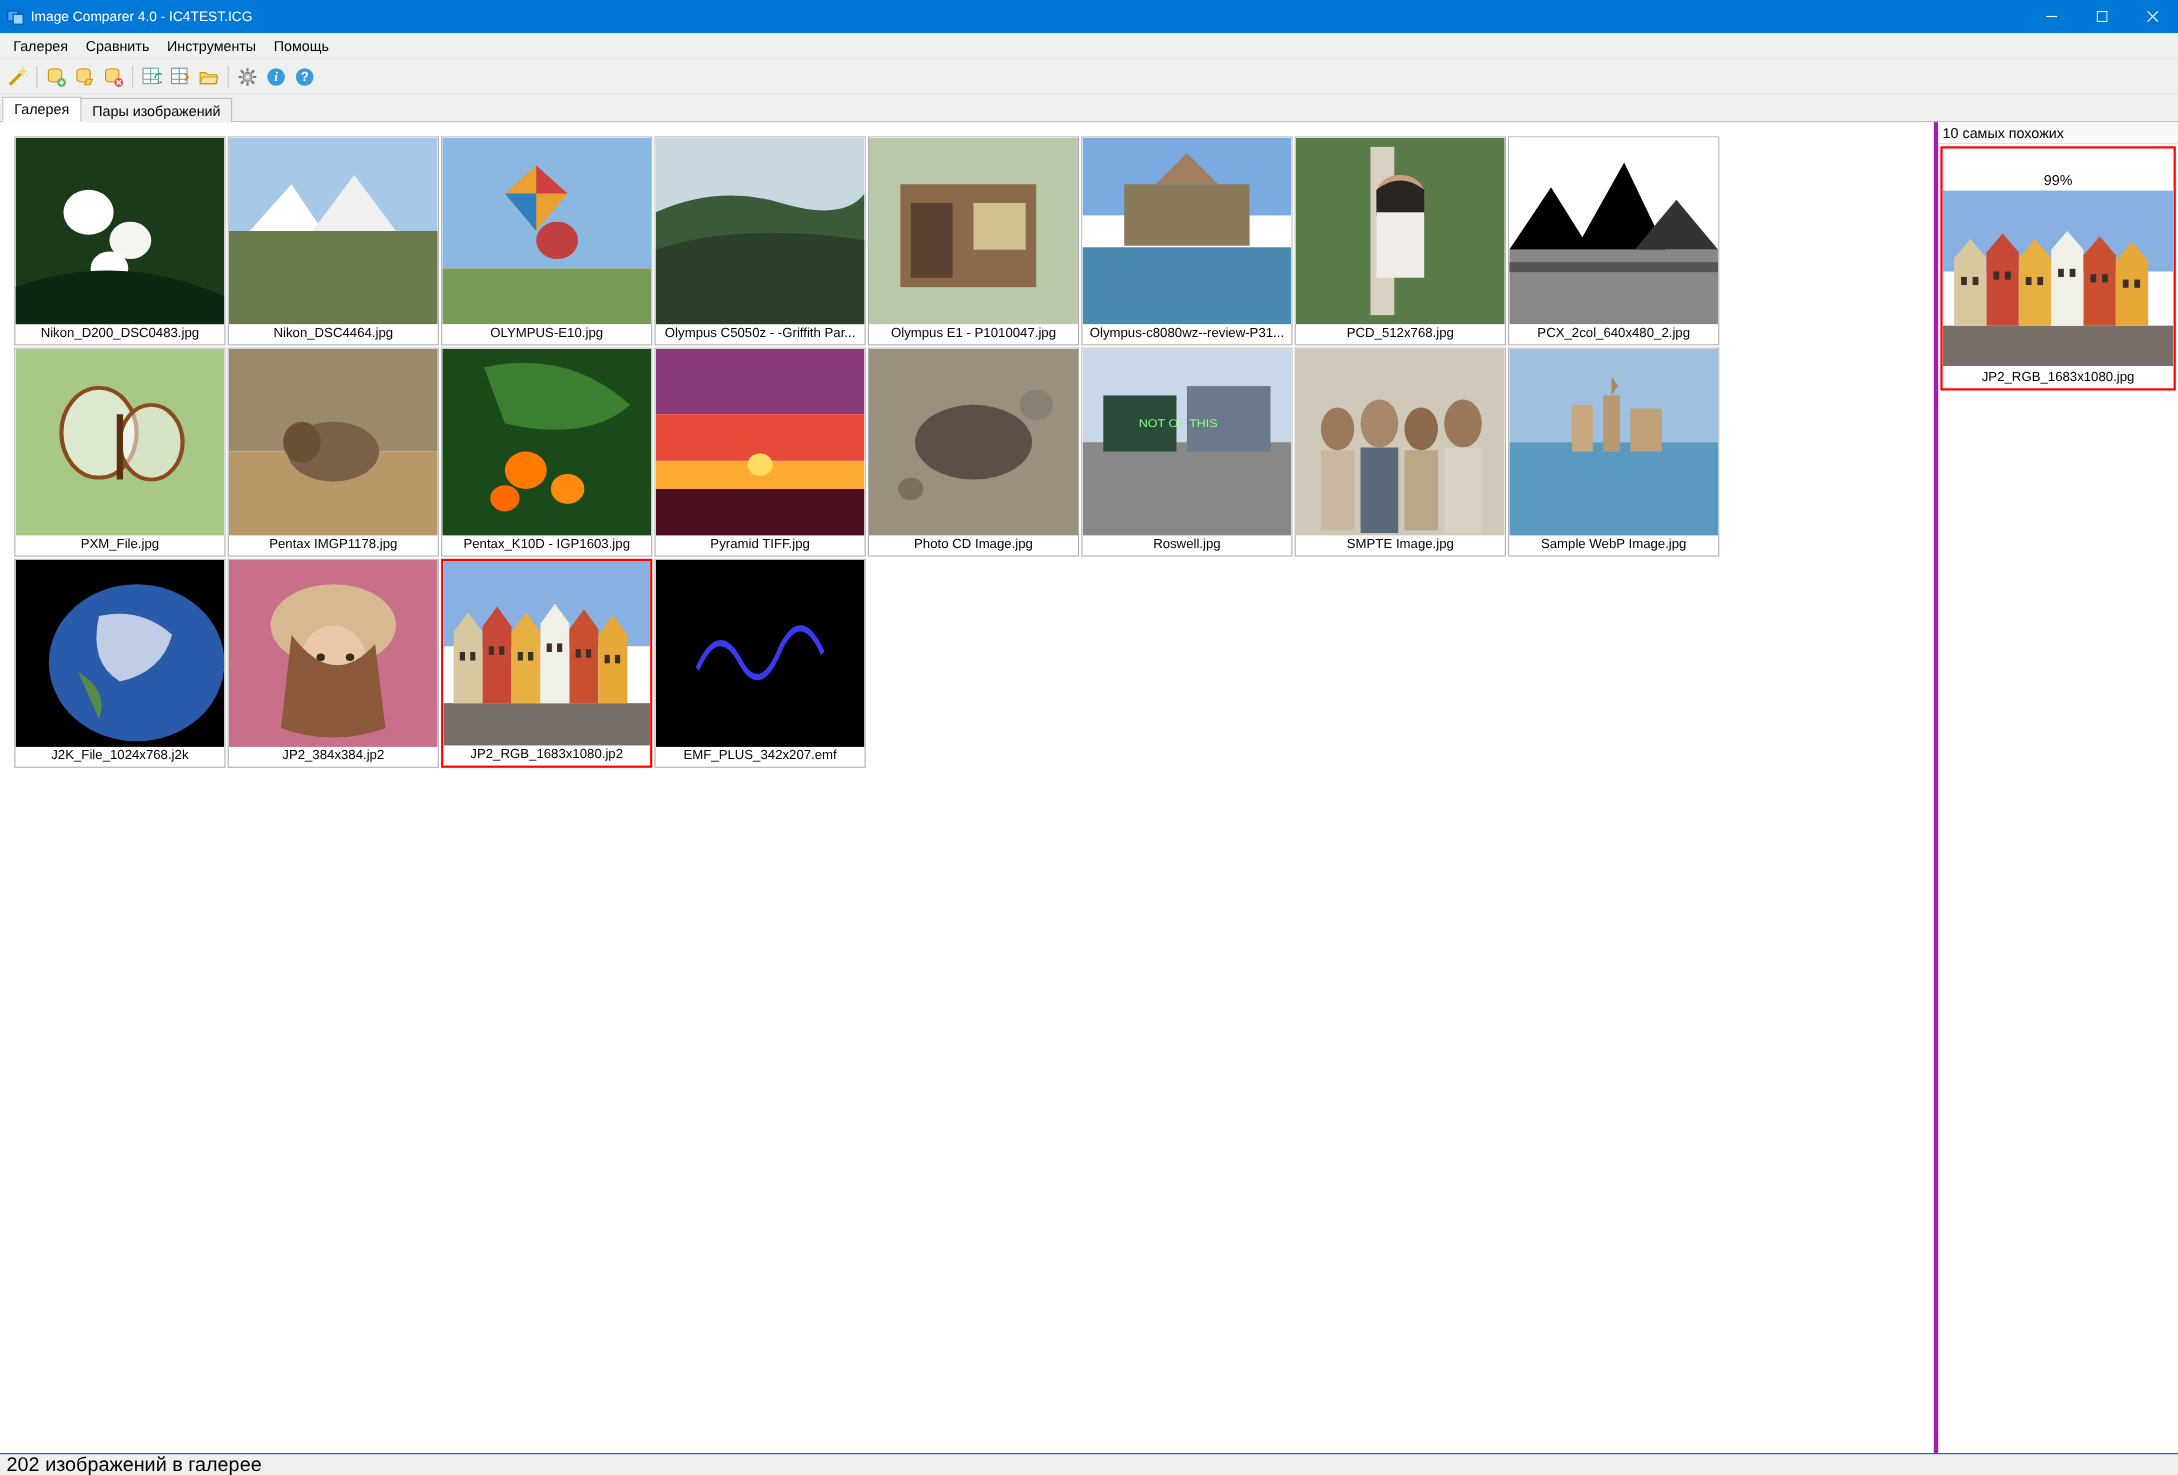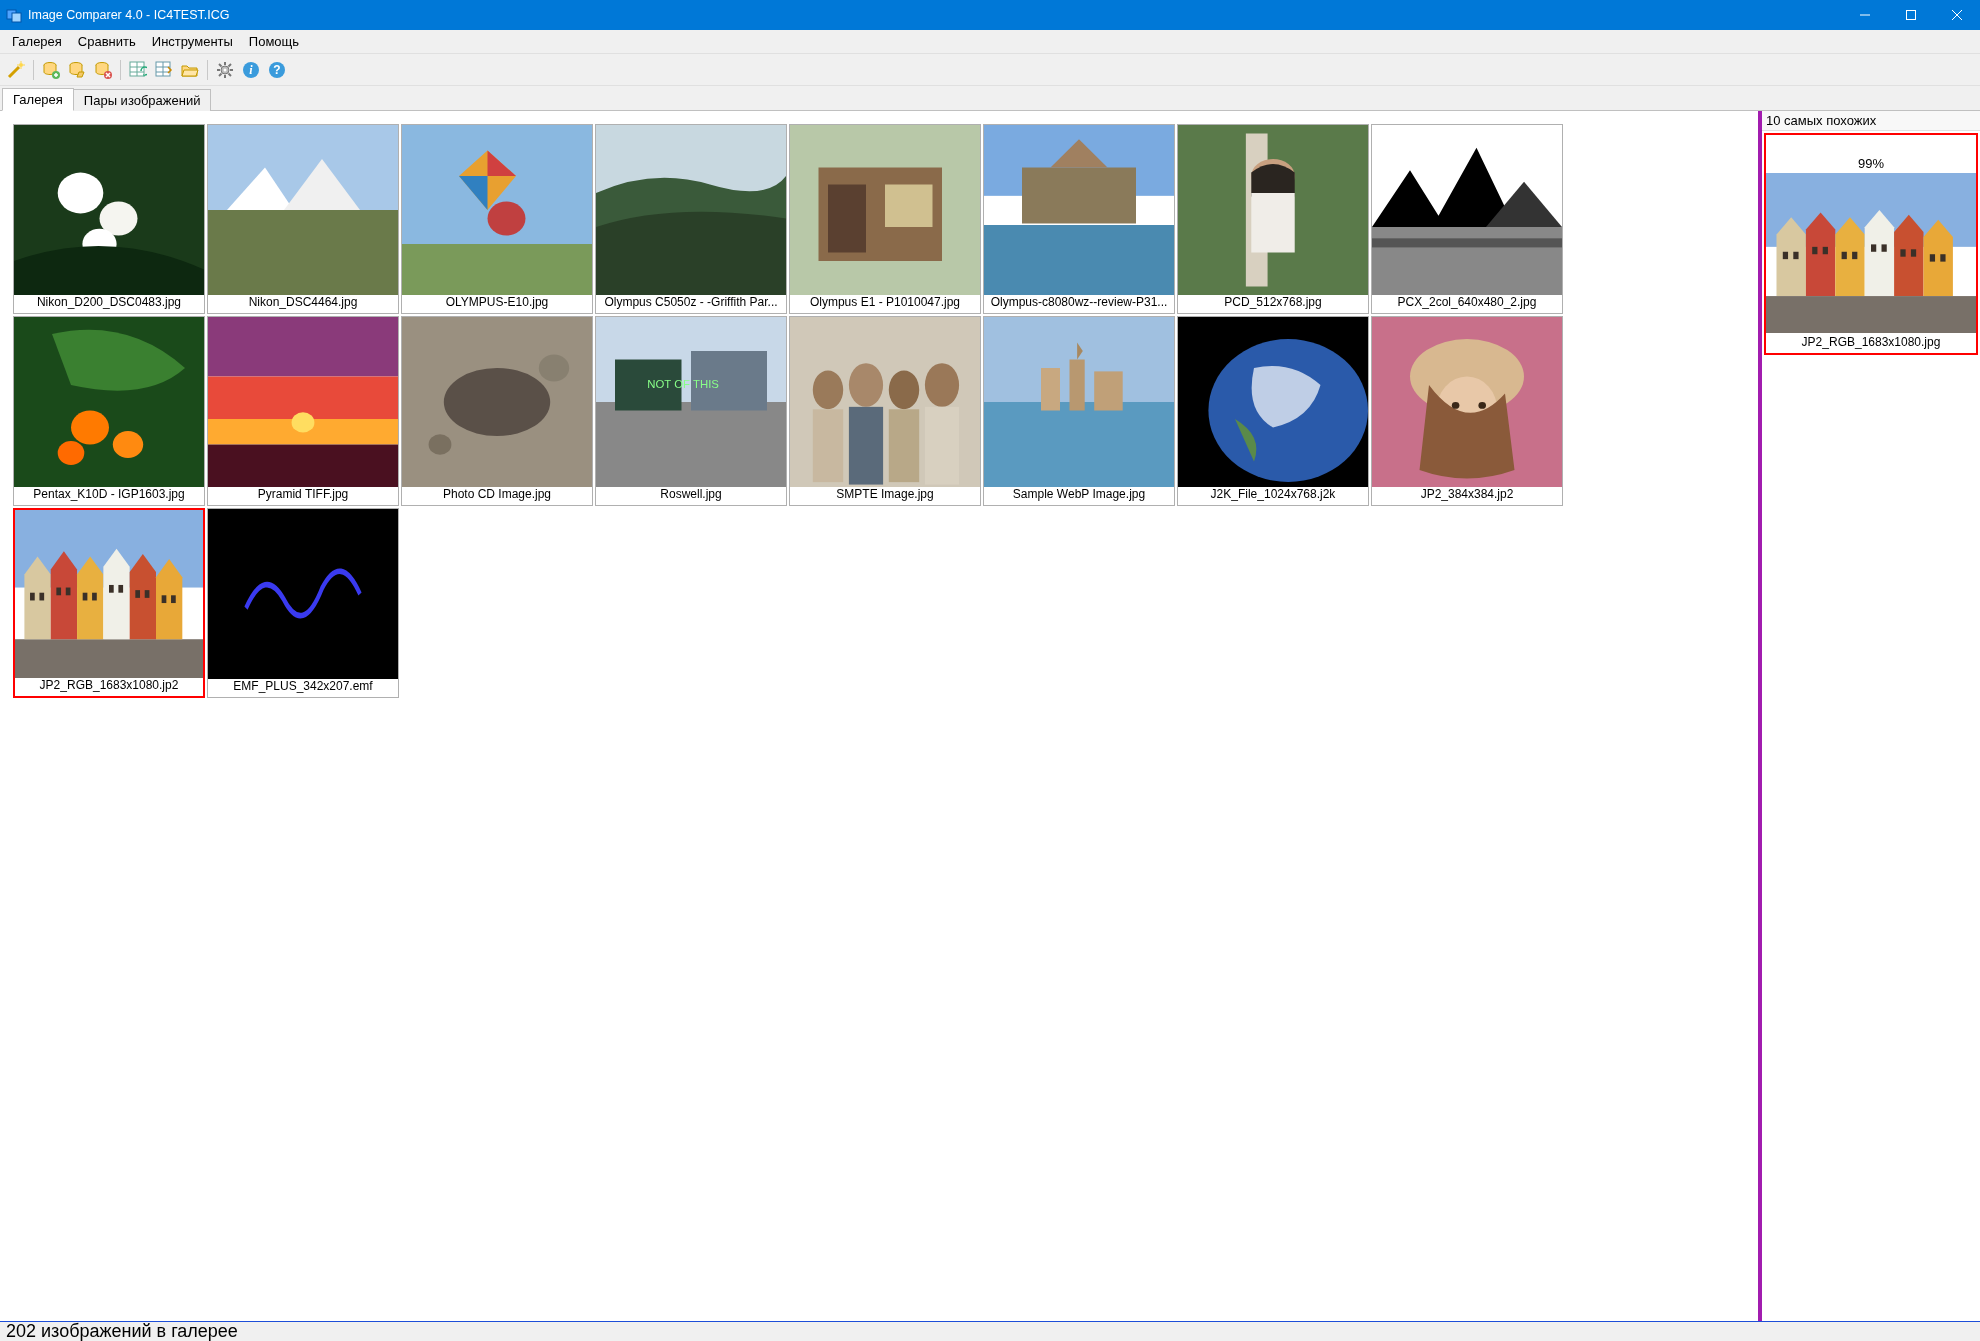--- a/index.html
+++ b/index.html
@@ -272,20 +272,42 @@
               <div class="thumb-img">
                 <svg class="ph" viewBox="0 0 100 75" preserveAspectRatio="none">
                   <rect width="100" height="45" fill="#fff"></rect>
                   <polygon points="0,45 20,20 35,40 55,10 75,45" fill="#000"></polygon>
                   <polygon points="60,45 80,25 100,45" fill="#333"></polygon>
                   <rect y="45" width="100" height="30" fill="#888"></rect>
                   <rect x="0" y="50" width="100" height="4" fill="#555"></rect>
                 </svg>
               </div>
               <div class="thumb-label">PCX_2col_640x480_2.jpg</div>
+            </div>
+            <div class="thumb">
+              <div class="thumb-img">
+                <svg class="ph" viewBox="0 0 100 100" preserveAspectRatio="none">
+                  <rect width="100" height="100" fill="#a8c888"></rect>
+                  <ellipse cx="40" cy="45" rx="18" ry="24" fill="rgba(255,255,255,0.6)" stroke="#8a4a20" stroke-width="2"></ellipse>
+                  <ellipse cx="65" cy="50" rx="15" ry="20" fill="rgba(255,255,255,0.5)" stroke="#8a4a20" stroke-width="2"></ellipse>
+                  <line x1="50" y1="35" x2="50" y2="70" stroke="#5a3010" stroke-width="3"></line>
+                </svg>
+              </div>
+              <div class="thumb-label">PXM_File.jpg</div>
+            </div>
+            <div class="thumb">
+              <div class="thumb-img">
+                <svg class="ph" viewBox="0 0 100 100" preserveAspectRatio="none">
+                  <rect width="100" height="55" fill="#9a8a6a"></rect>
+                  <rect y="55" width="100" height="45" fill="#b89868"></rect>
+                  <ellipse cx="50" cy="55" rx="22" ry="16" fill="#7a6048"></ellipse>
+                  <ellipse cx="35" cy="50" rx="9" ry="11" fill="#6a5038"></ellipse>
+                </svg>
+              </div>
+              <div class="thumb-label">Pentax IMGP1178.jpg</div>
             </div>
             <div class="thumb">
               <div class="thumb-img">
                 <svg class="ph" viewBox="0 0 100 100" preserveAspectRatio="none">
                   <rect width="100" height="100" fill="#1a4a1a"></rect>
                   <path d="M20 10 Q60 0 90 30 Q70 50 30 40z" fill="#3a8030"></path>
                   <circle cx="40" cy="65" r="10" fill="#ff7a00"></circle>
                   <circle cx="60" cy="75" r="8" fill="#ff8a10"></circle>
                   <circle cx="30" cy="80" r="7" fill="#ff6a00"></circle>
                 </svg>

